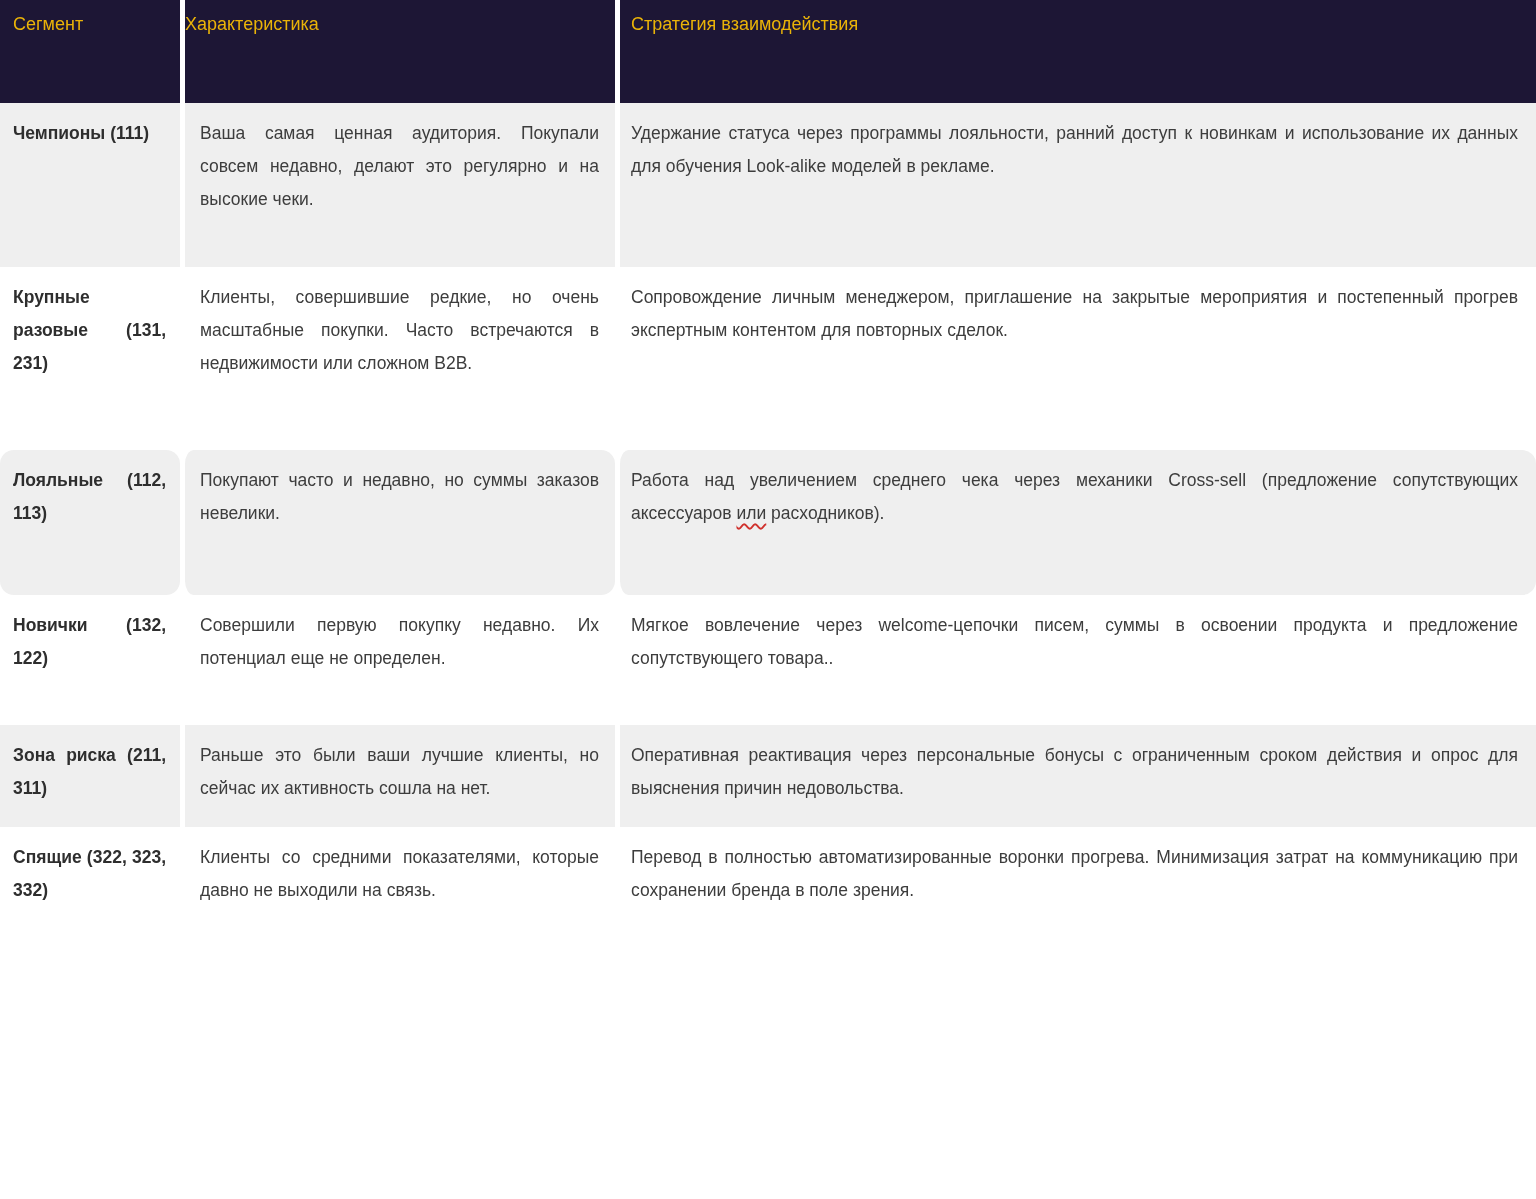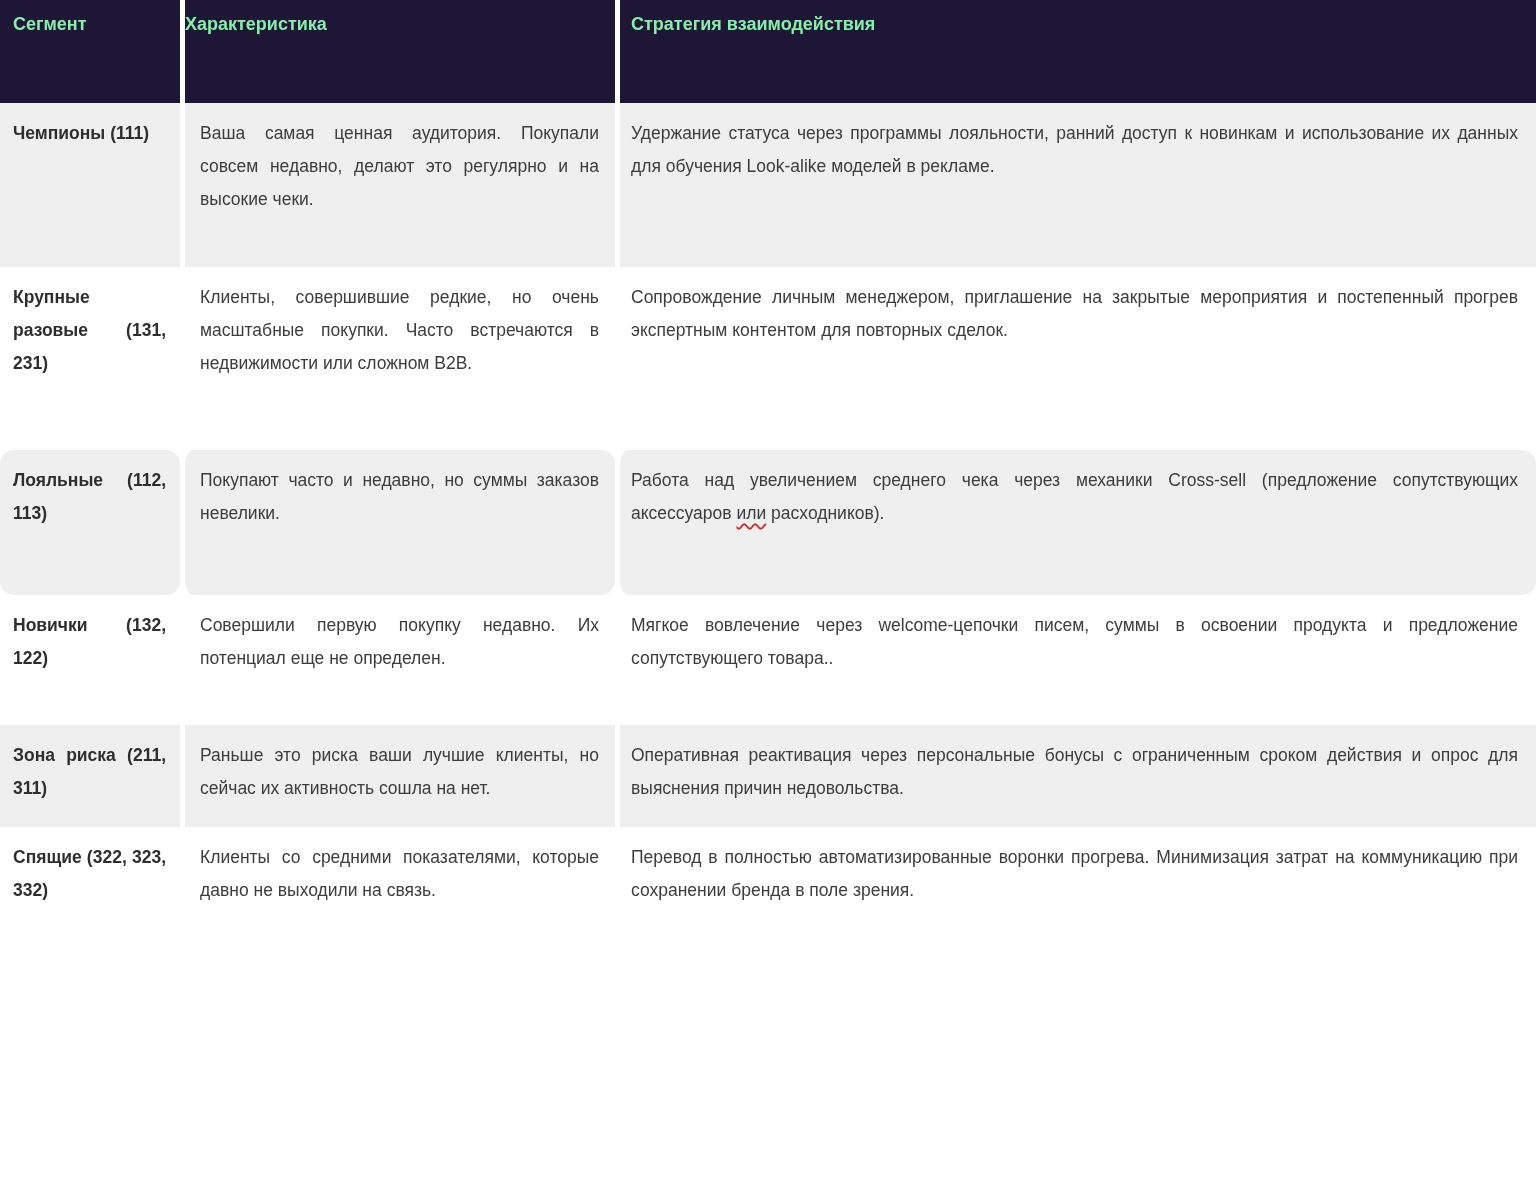--- a/index.html
+++ b/index.html
@@ -26,23 +26,23 @@
   th, td {
     vertical-align: top;
     box-sizing: border-box;
     text-align: justify;
   }
   
   th + th, td + td { border-left: 5px solid #ffffff; }
 
   thead th {
     background: #1d1635;
-    color: #86efac;
+    color: #eab308;
     font-size: 18px;
-    font-weight: bold;
+    font-weight: normal;
     line-height: 24px;
     height: 103px;
     padding: 12px 14px 0 13px;
     text-align: left;
   }
   thead th.h-char  { padding-left: 0; }
   thead th.h-strat { padding-left: 11px; }
 
   tbody td {
     font-size: 17.5px;
@@ -111,21 +111,21 @@
       <td class="char">Покупают часто и недавно, но суммы заказов невелики.</td>
       <td class="strat"><span>Работа над увеличением среднего чека через механики Cross-sell (предложение сопутствующих аксессуаров </span><span class="typo">или</span><span> расходников).</span></td>
     </tr>
     <tr>
       <td class="seg">Новички (132, 122)</td>
       <td class="char">Совершили первую покупку недавно. Их потенциал еще не определен.</td>
       <td class="strat">Мягкое вовлечение через welcome-цепочки писем, суммы в освоении продукта и предложение сопутствующего товара..</td>
     </tr>
     <tr>
       <td class="seg">Зона риска (211, 311)</td>
-      <td class="char">Раньше это риска ваши лучшие клиенты, но сейчас их активность сошла на нет.</td>
+      <td class="char">Раньше это были ваши лучшие клиенты, но сейчас их активность сошла на нет.</td>
       <td class="strat">Оперативная реактивация через персональные бонусы с ограниченным сроком действия и опрос для выяснения причин недовольства.</td>
     </tr>
     <tr>
       <td class="seg">Спящие (322, 323, 332)</td>
       <td class="char">Клиенты со средними показателями, которые давно не выходили на связь.</td>
       <td class="strat">Перевод в полностью автоматизированные воронки прогрева. Минимизация затрат на коммуникацию при сохранении бренда в поле зрения.</td>
     </tr>
   </tbody>
 </table>
 

